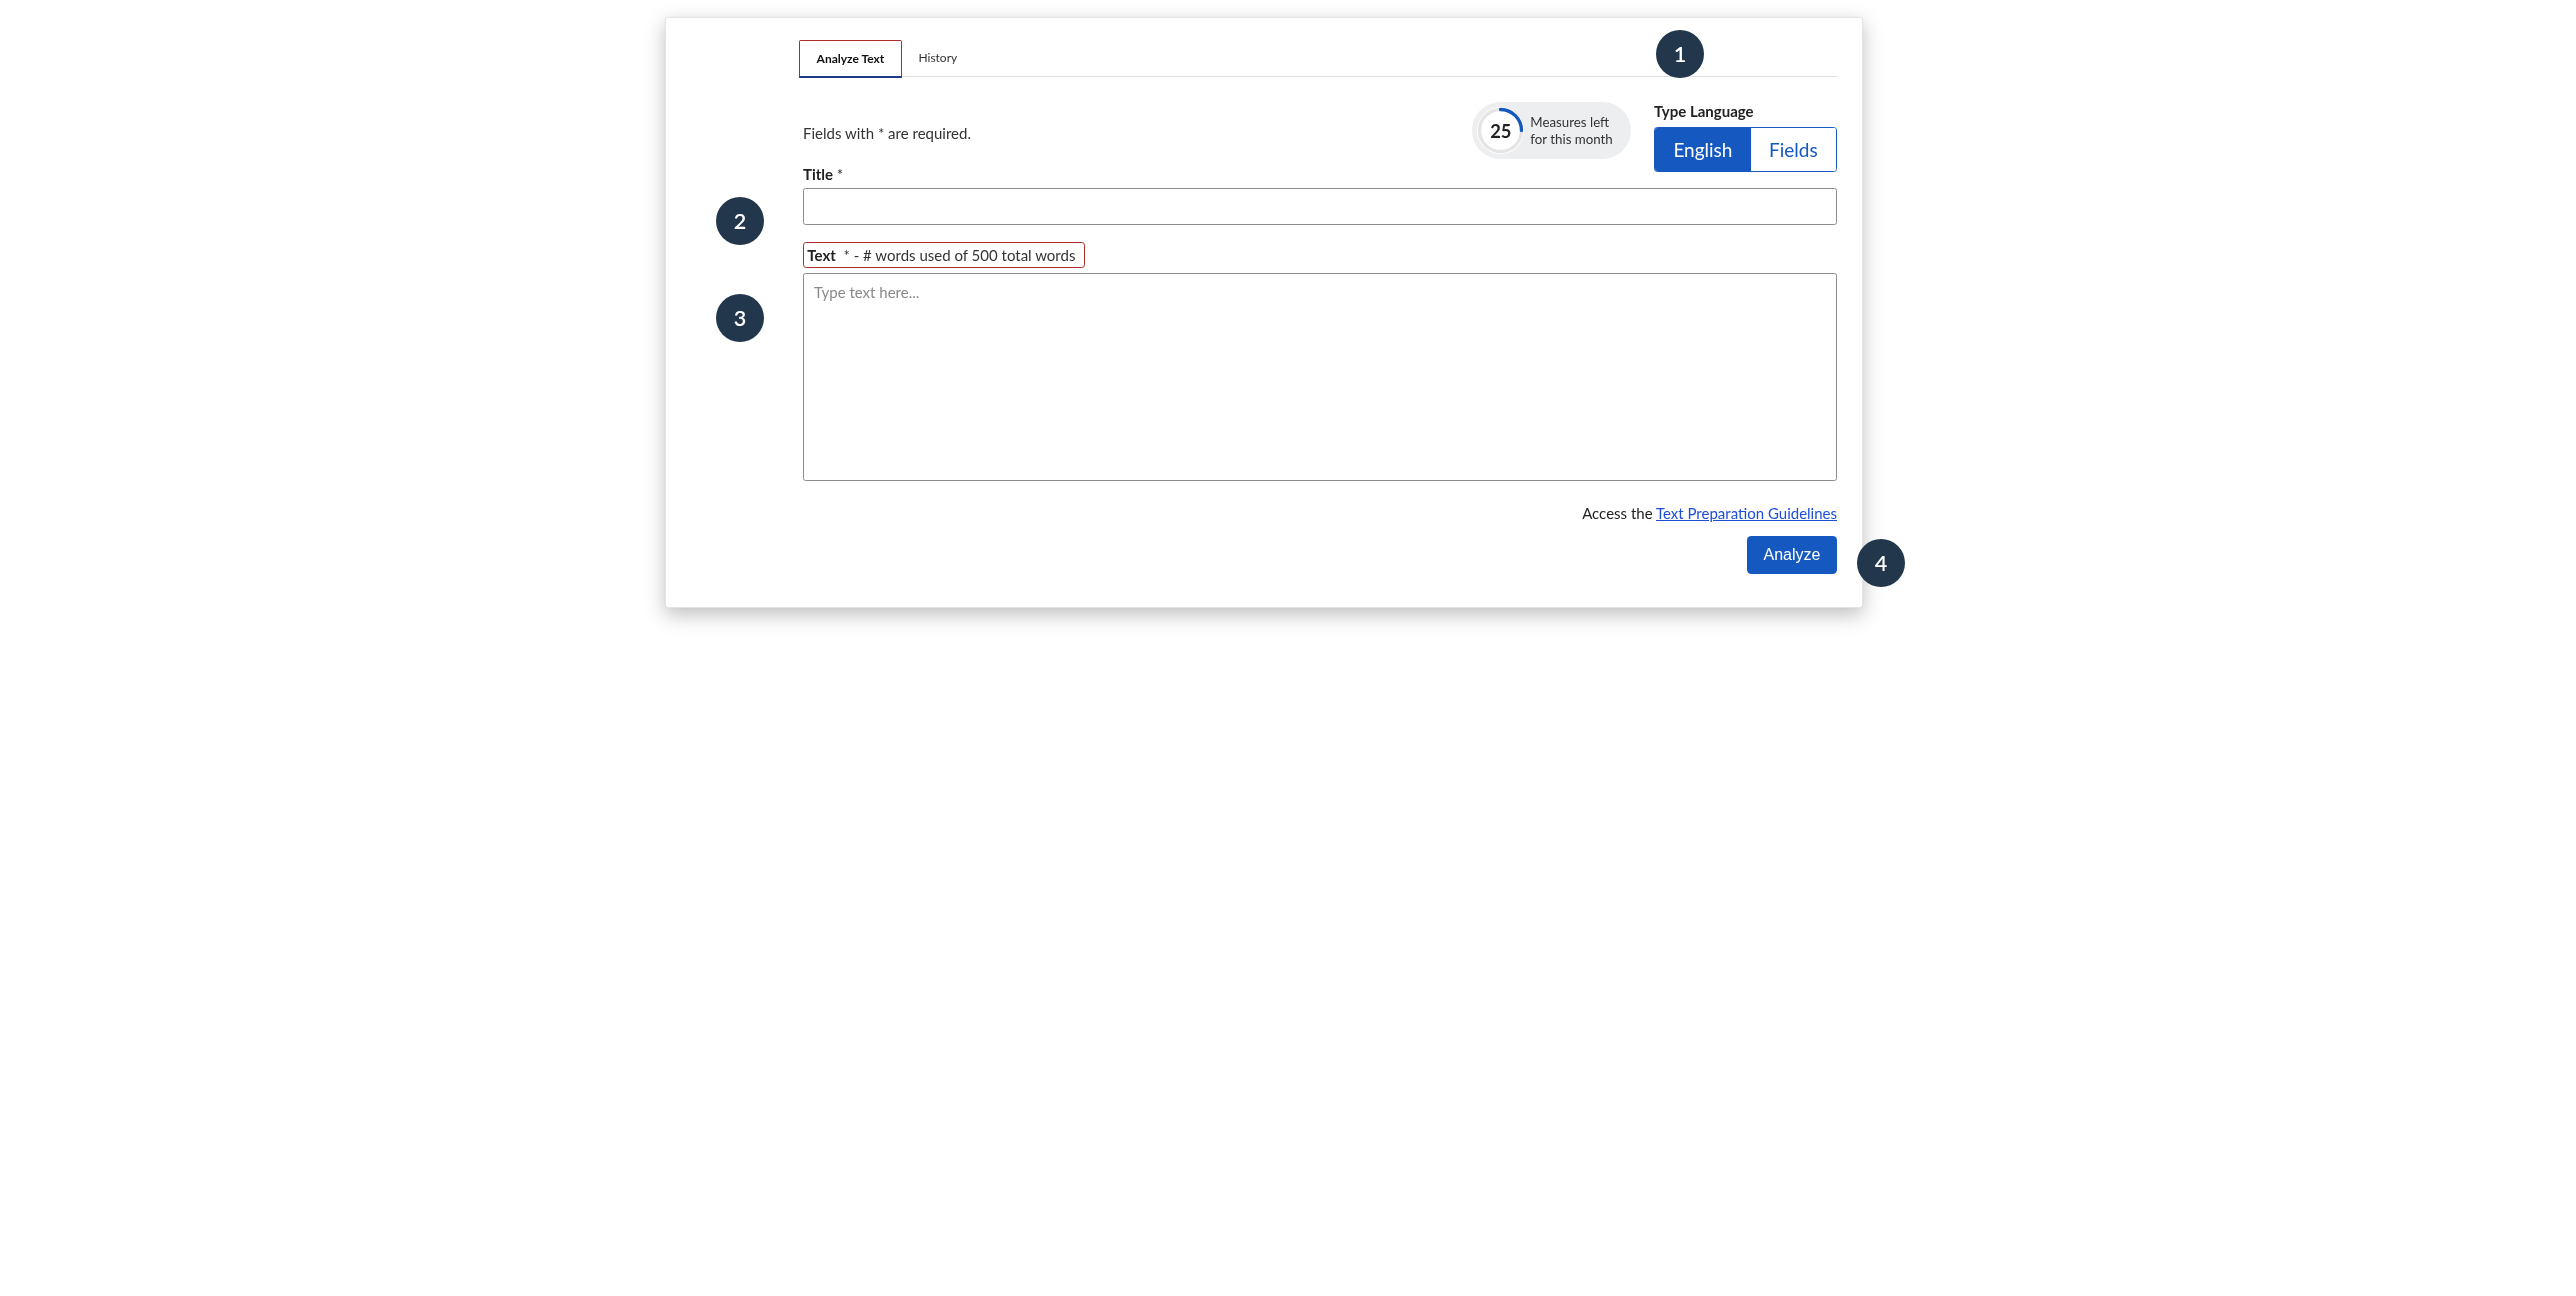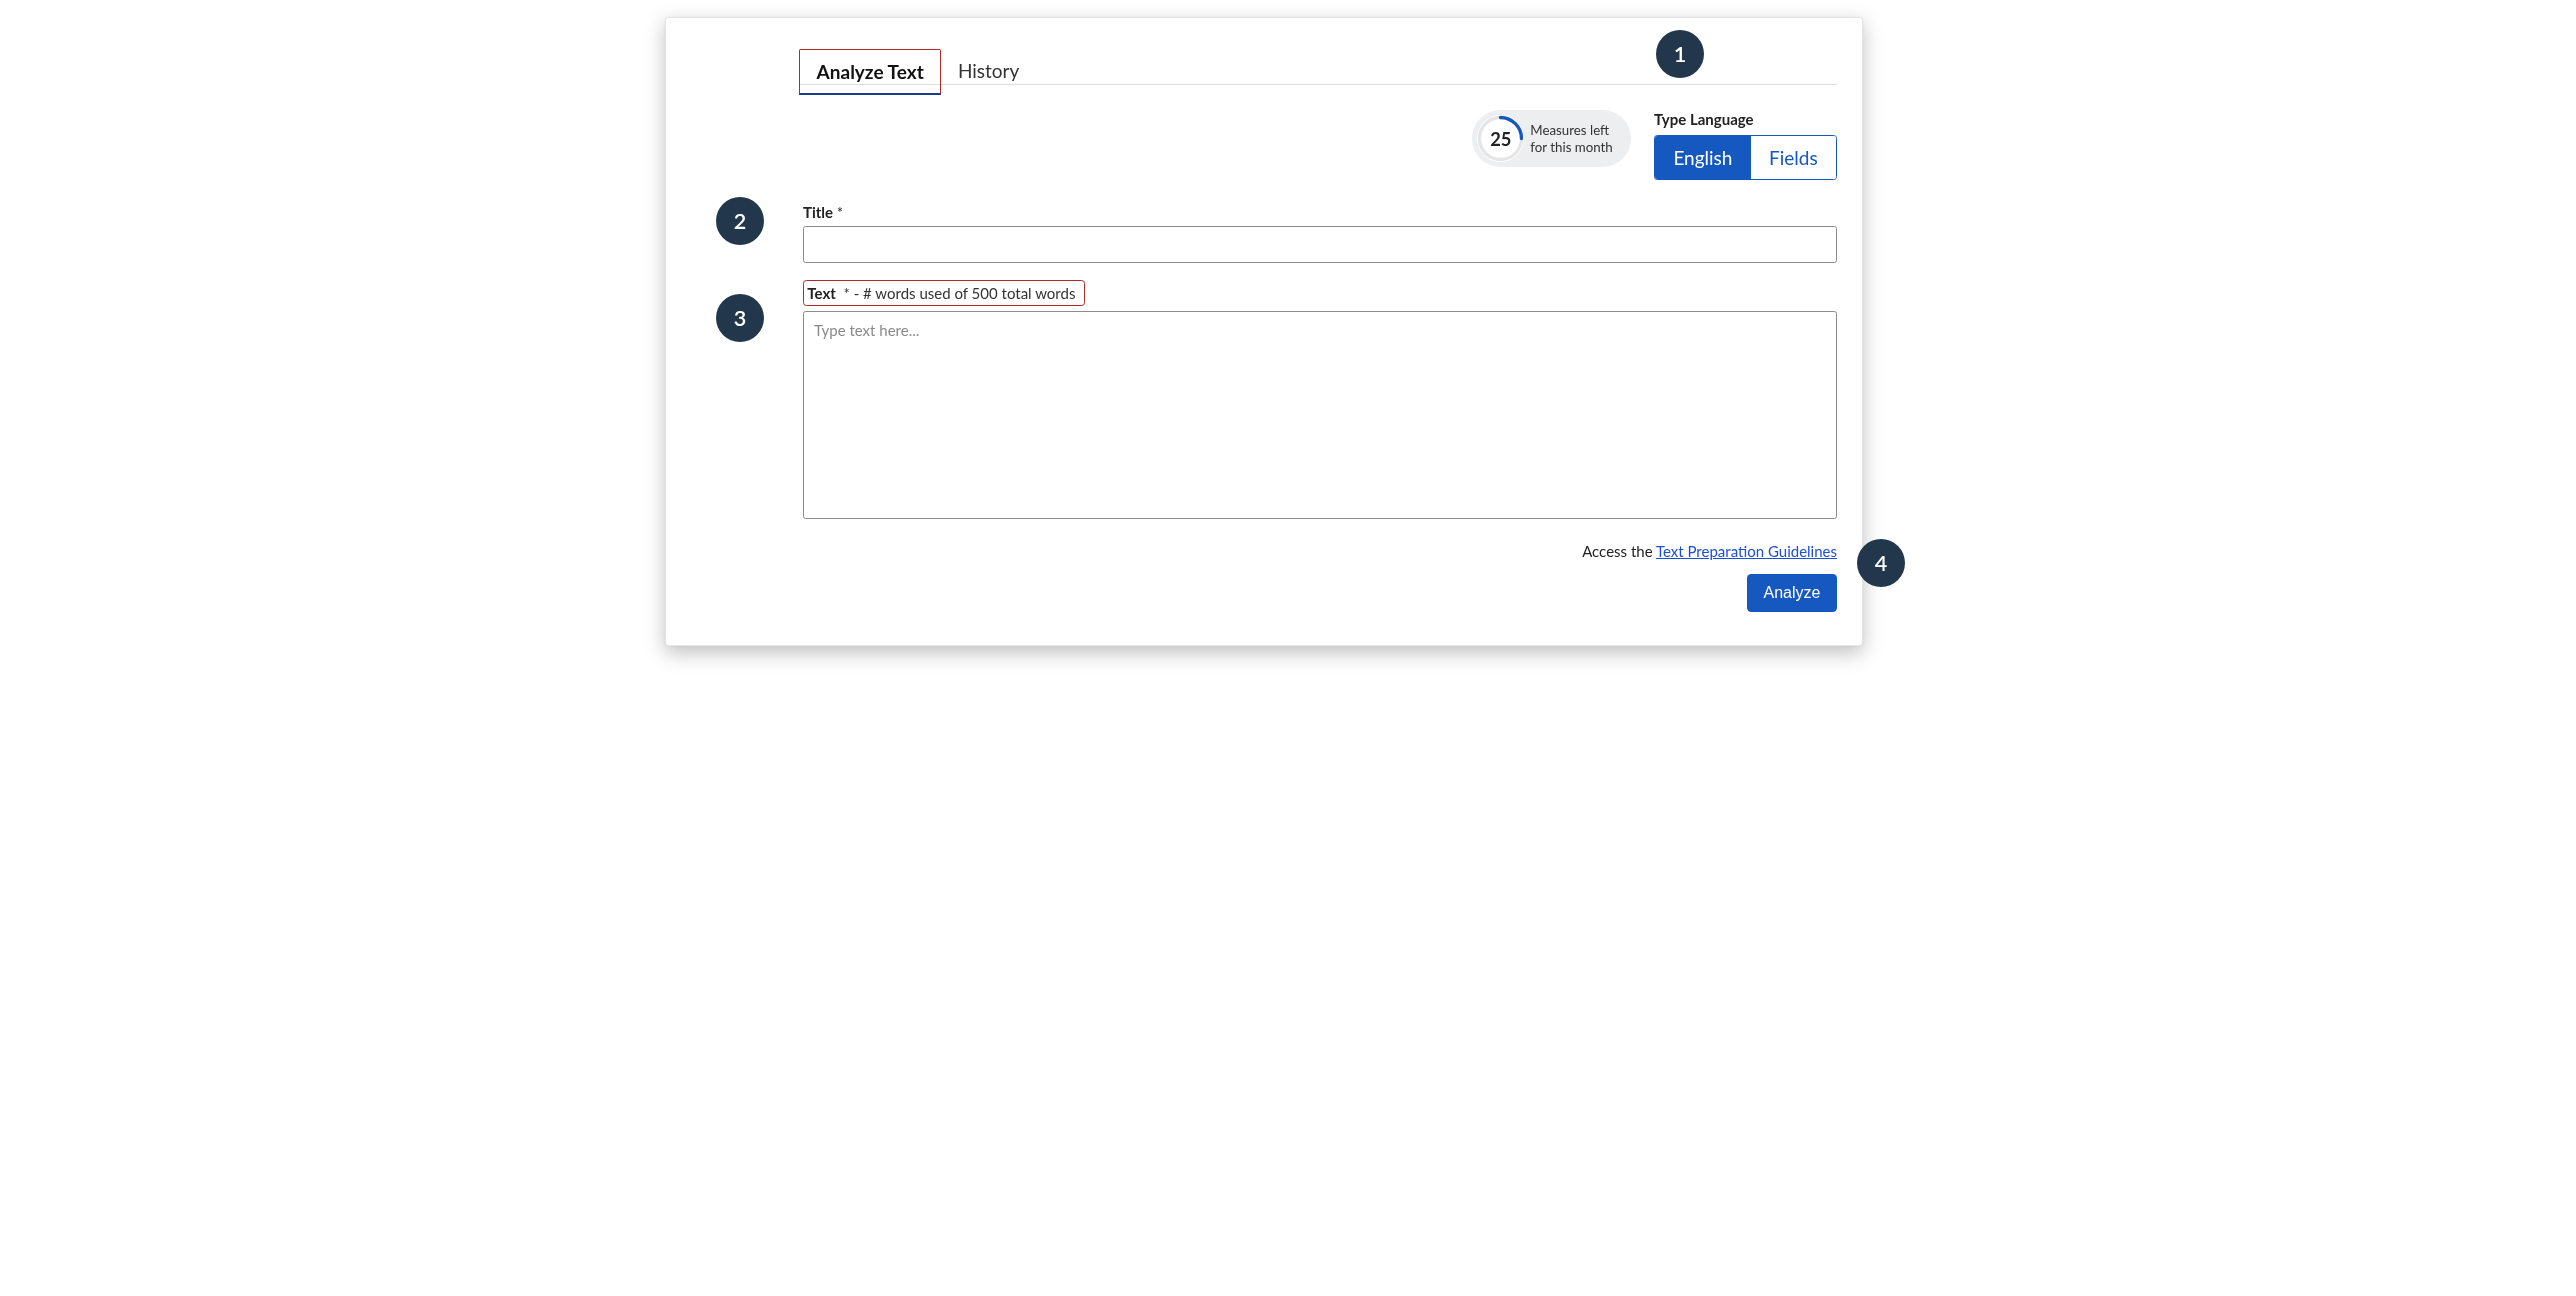--- a/index.html
+++ b/index.html
@@ -30,25 +30,25 @@
   
   .tabs {
     display:flex;
     border-bottom:0.8px solid #ddd;
     margin-left:108px;
     margin-right:0;
     margin-top:4.2px;
   }
   .tab {
     padding:10px 16.6px 10px 16.6px;
-    font-size:19px;
+    font-size:12px;
     color:#333;
     cursor:pointer;
     position:relative;
-    top:11px;
+    top:2px;
     text-align:right;
   }
   .tab.active {
     font-weight:700;
     color:#111;
     border:1.7px solid #b02a2a;
     border-bottom:2.5px solid #1e3a8a;
     border-radius:1.7px 1.7px 0 0;
   }
 
@@ -217,20 +217,21 @@
       <div class="lang-block">
         <div class="lang-title">Type Language</div>
         <div class="lang-toggle">
           <div class="lang-opt selected">English</div>
           <div class="lang-opt">Fields</div>
         </div>
       </div>
     </div>
 
     <div class="form-area">
+      <div class="req-note">Fields with * are required.</div>
 
       <div class="field-label">
         <span>Title</span>
         <span class="star">*</span>
       </div>
       <input class="title-input" type="text" style="">
 
       <div class="text-label-row">
         <span class="lbl">Text</span>
         <span class="rest">&nbsp;</span><span class="rest">*</span><span class="rest"> -  # words used of 500 total words</span>

